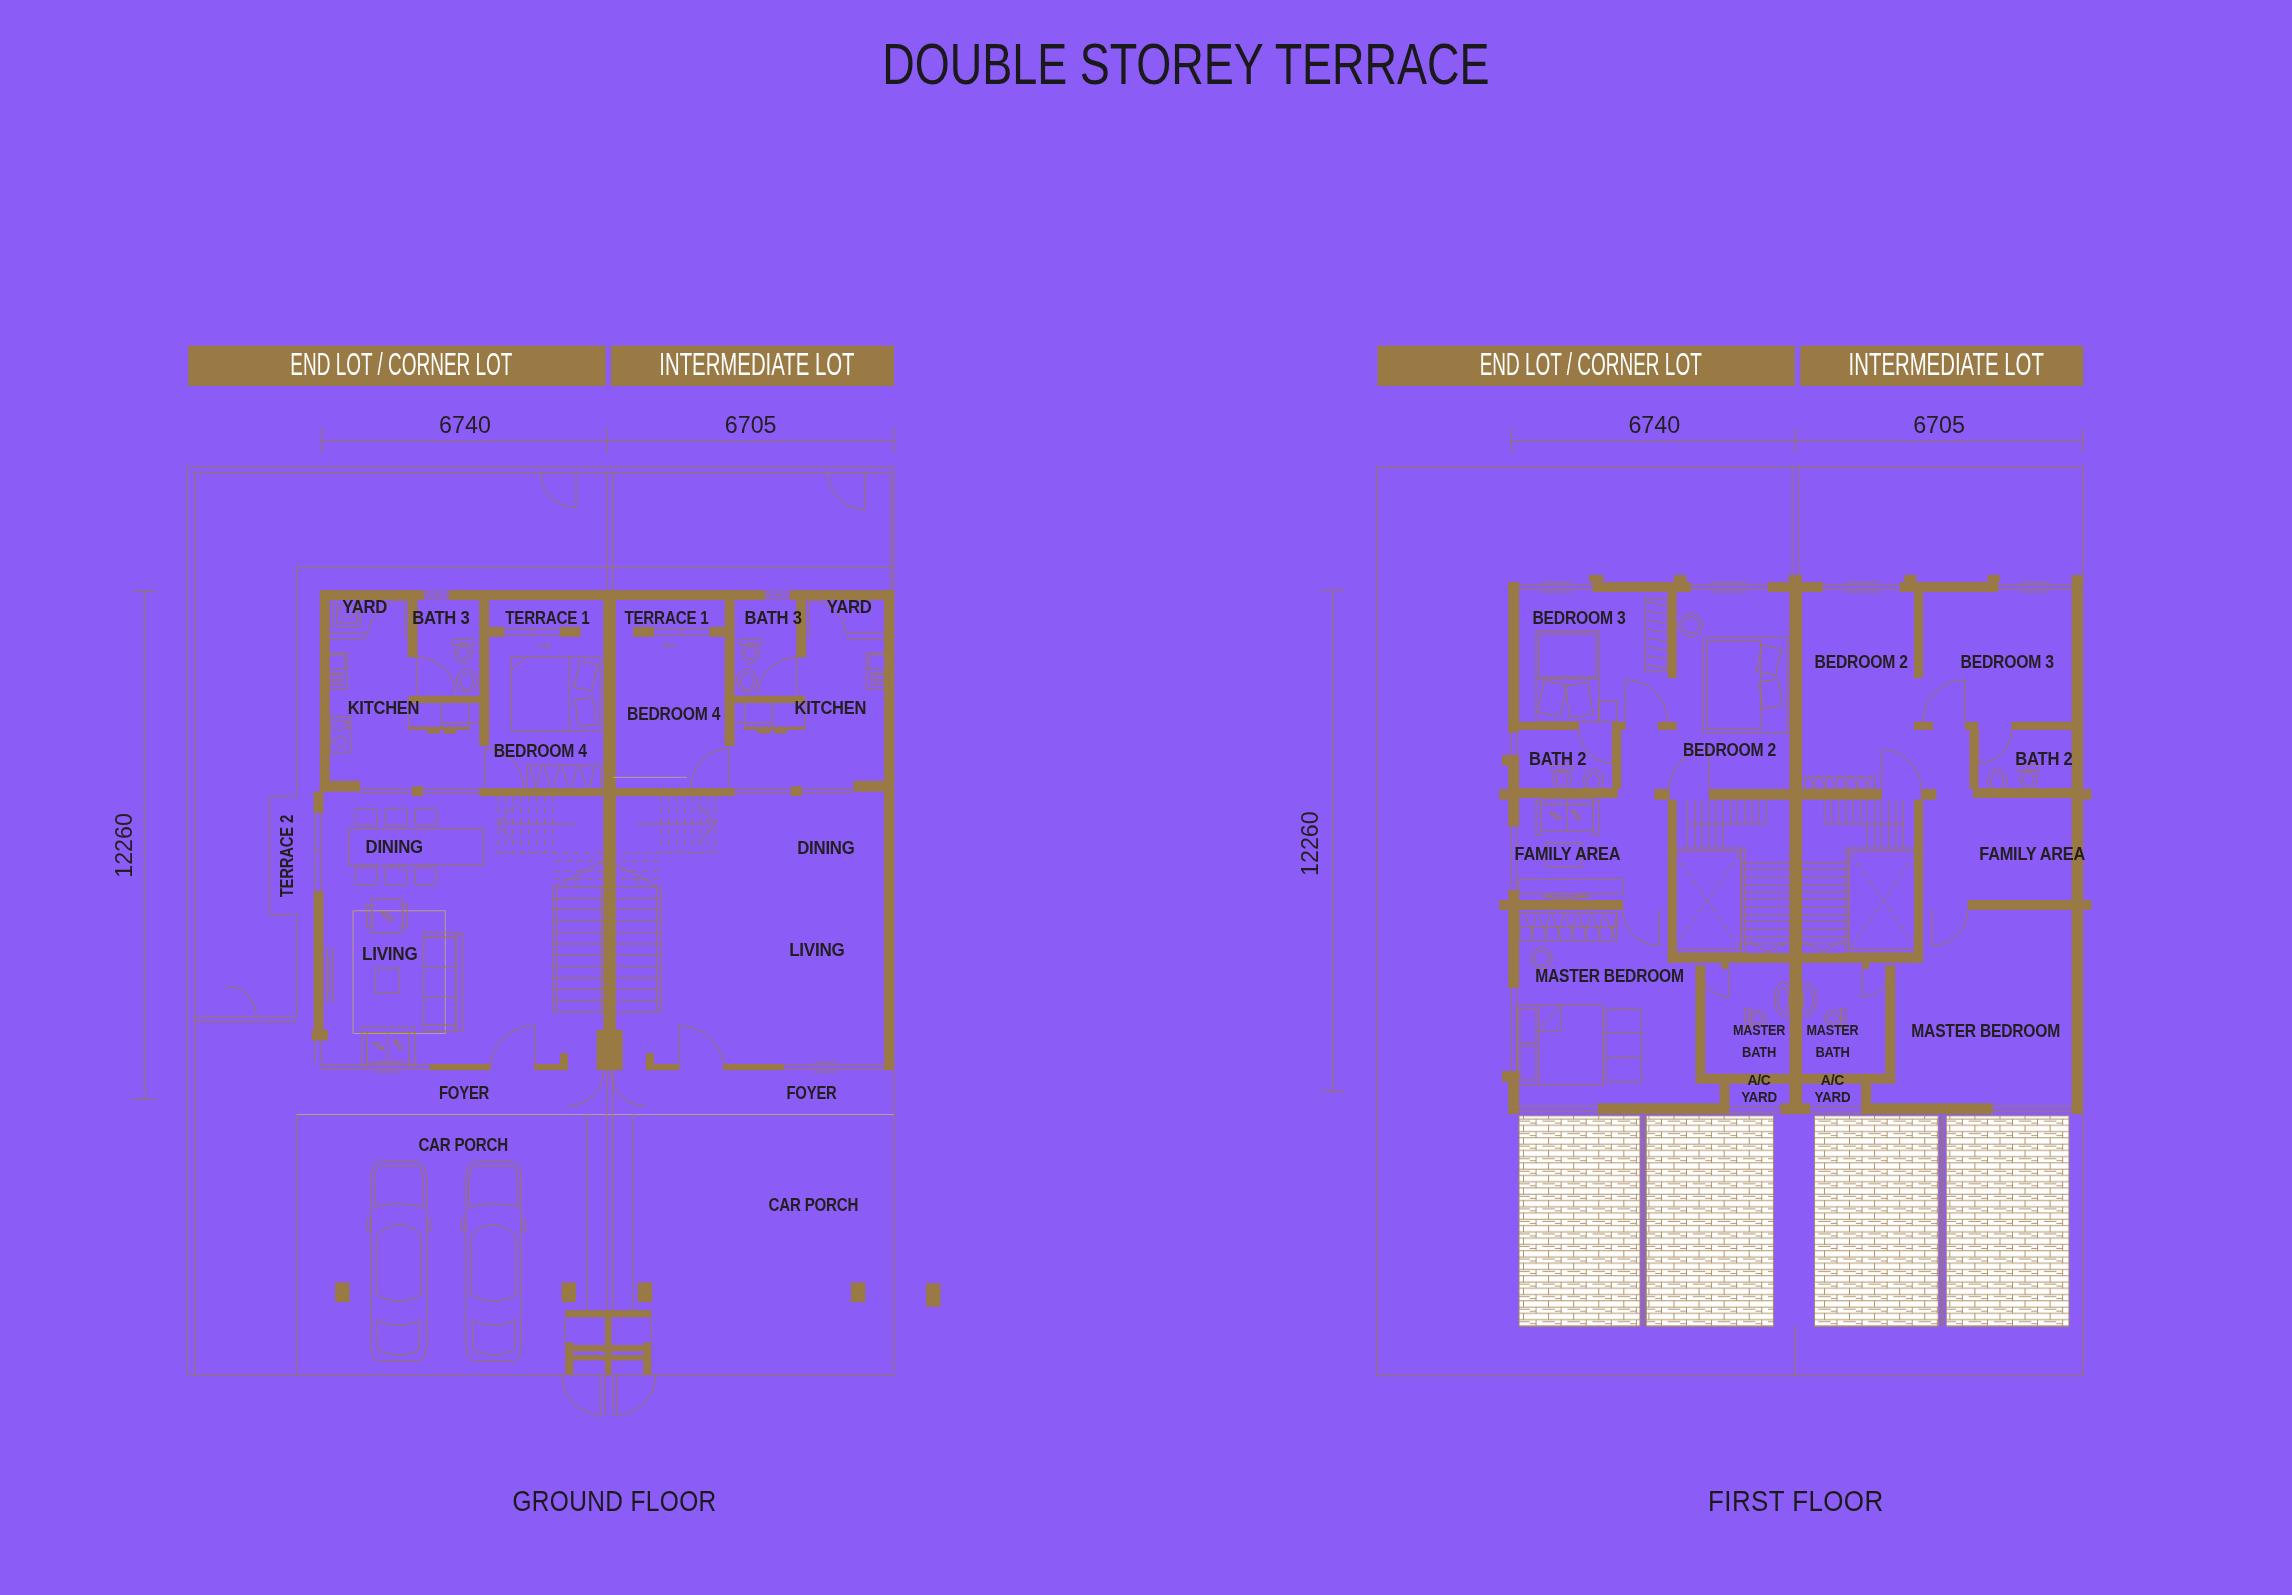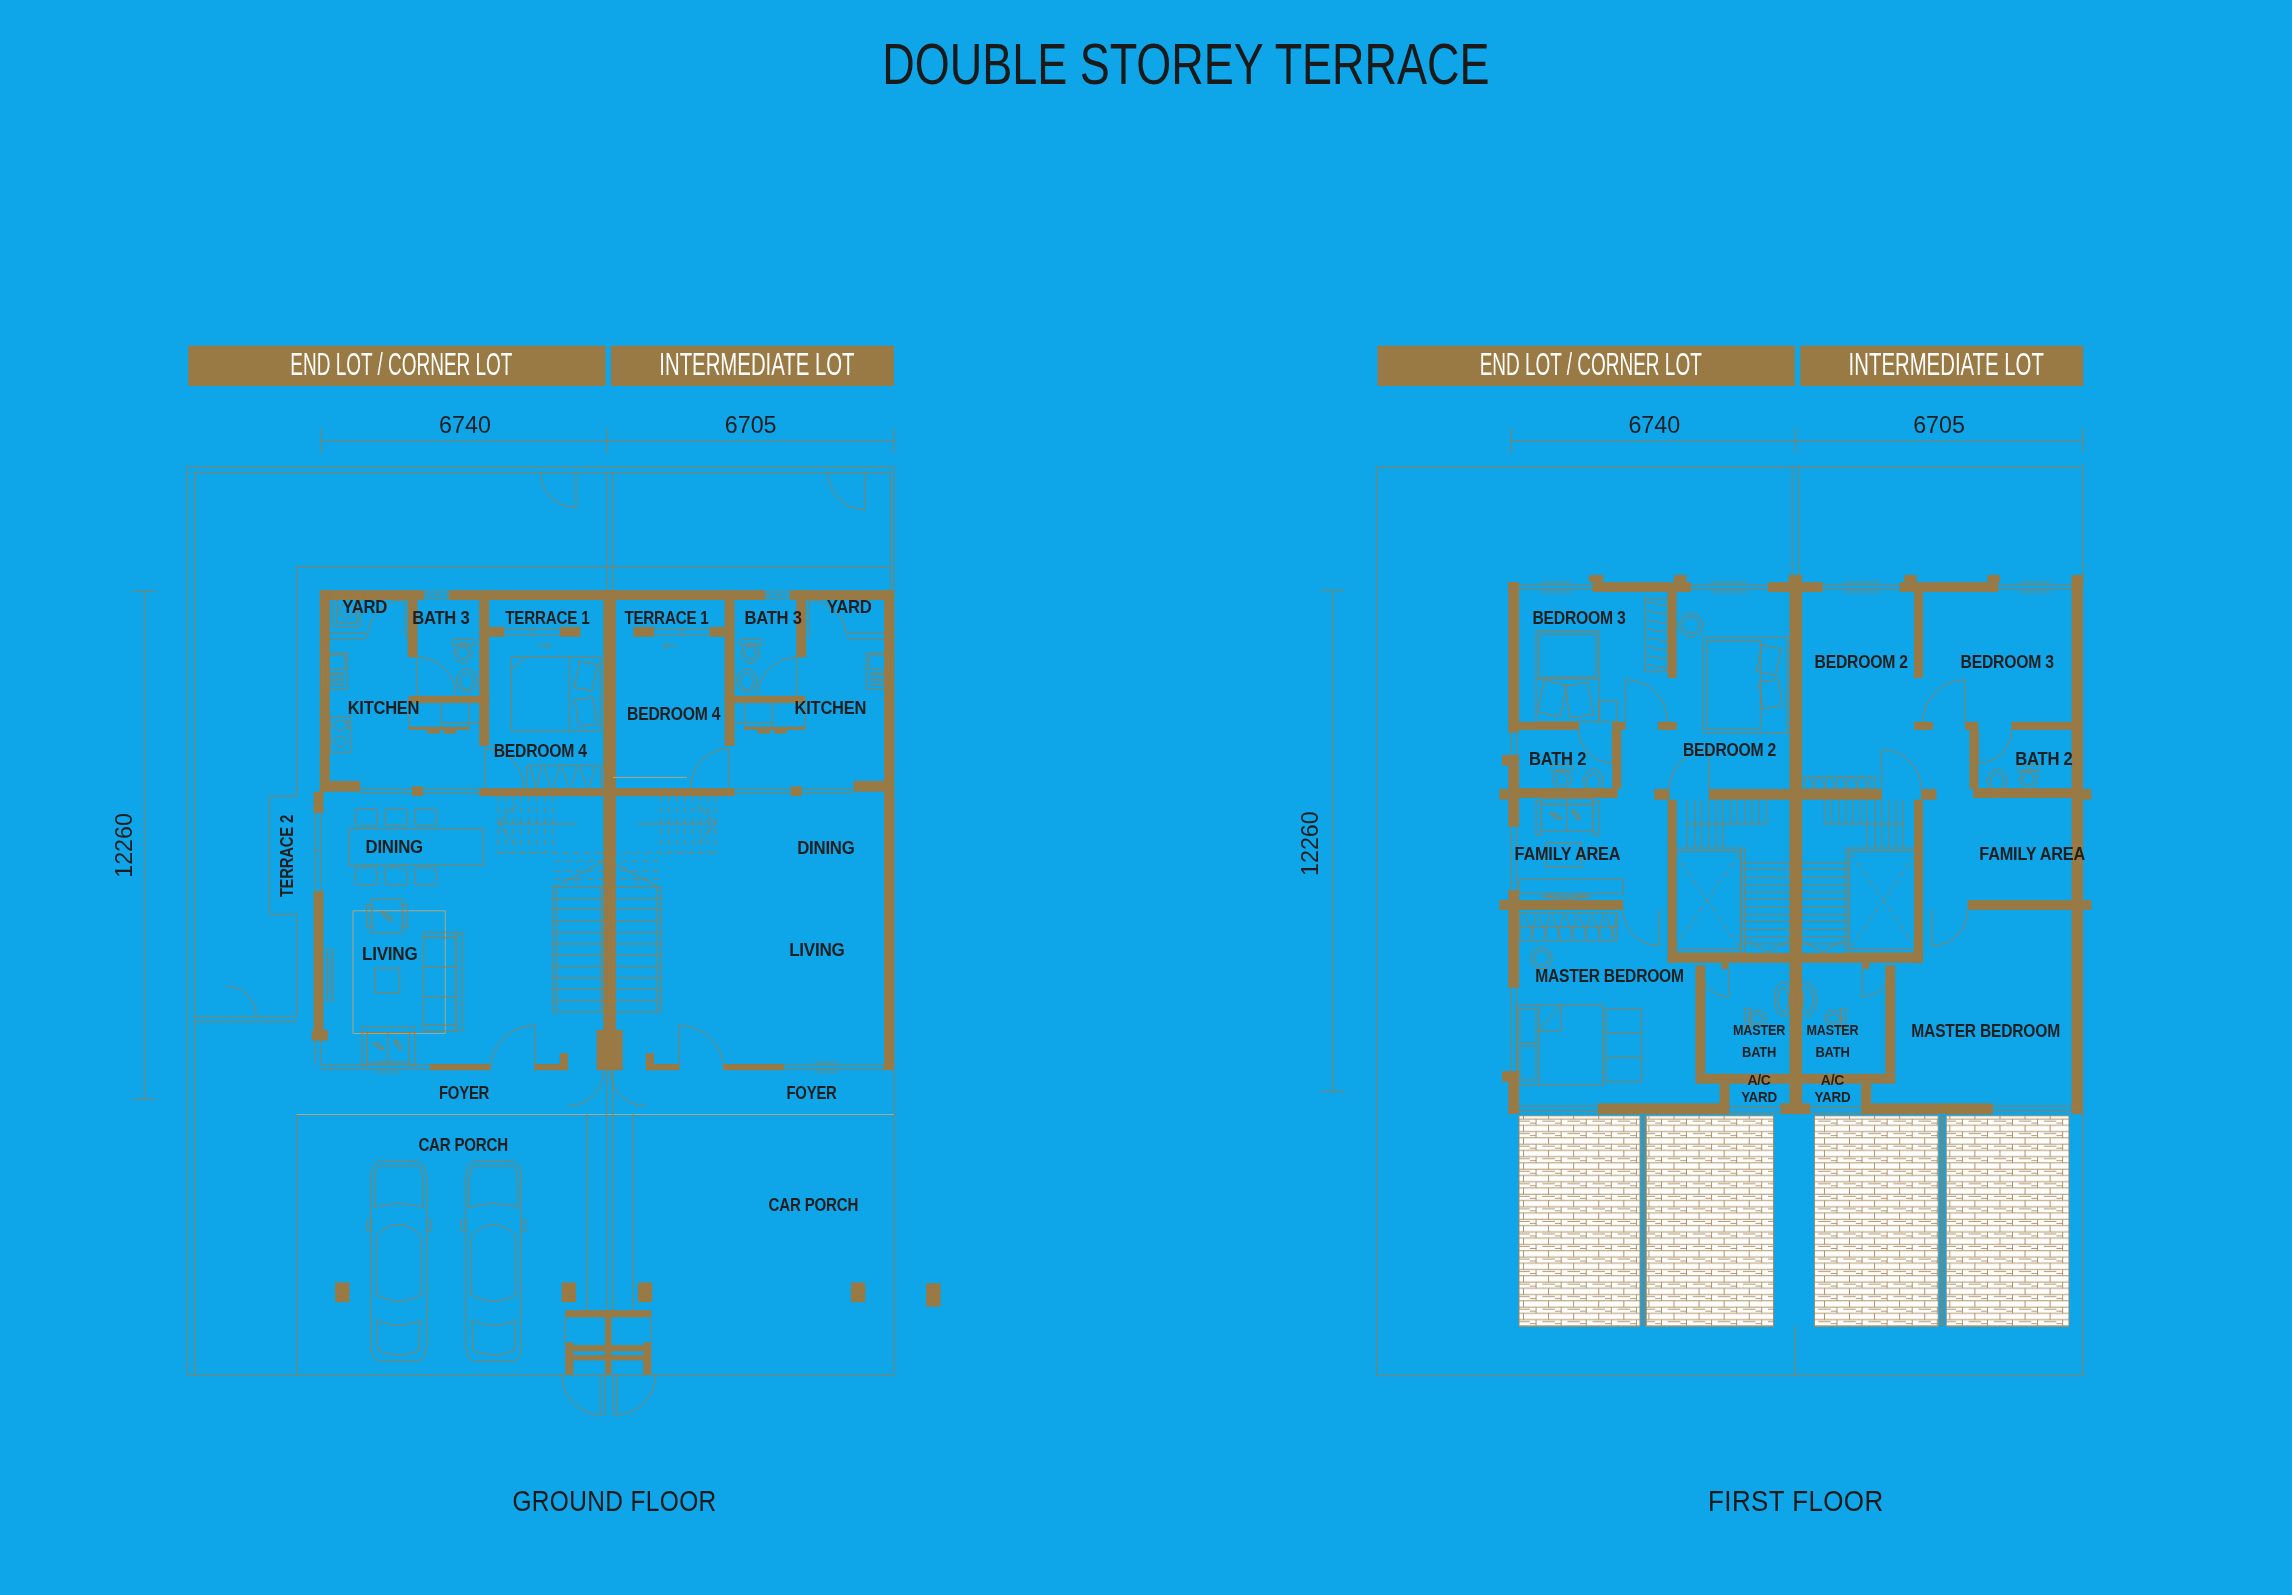--- a/index.html
+++ b/index.html
@@ -1,16 +1,16 @@
 <!DOCTYPE html>
 <html style="font-size:14.3px"><head>
 <meta charset="utf-8">
 <style>
 html,body{margin:0;padding:0;background:#ffffff;}
-#page{position:relative;width:2293px;height:1595px;background:#0ea5e9;overflow:hidden;}
+#page{position:relative;width:2293px;height:1595px;background:#8b5cf6;overflow:hidden;}
 svg{position:absolute;top:0;left:0;}
 text{font-family:"Liberation Sans",sans-serif;}
 .rl{font-size:21px;font-weight:700;fill:#231f20;letter-spacing:-0.3px;}
 .rls{font-size:17px;font-weight:700;fill:#231f20;letter-spacing:-0.3px;}
 .w{fill:#997a45;}
 .tl{stroke:#9b7c49;stroke-width:1;fill:none;}
 .tn{stroke:#c3a878;stroke-width:1;fill:none;}
 .dsh{stroke:#9b7c49;stroke-width:1;fill:none;stroke-dasharray:7 5;}
 .dim{font-size:26px;fill:#231f20;}
 .bart{font-size:34px;fill:#ffffff;}

